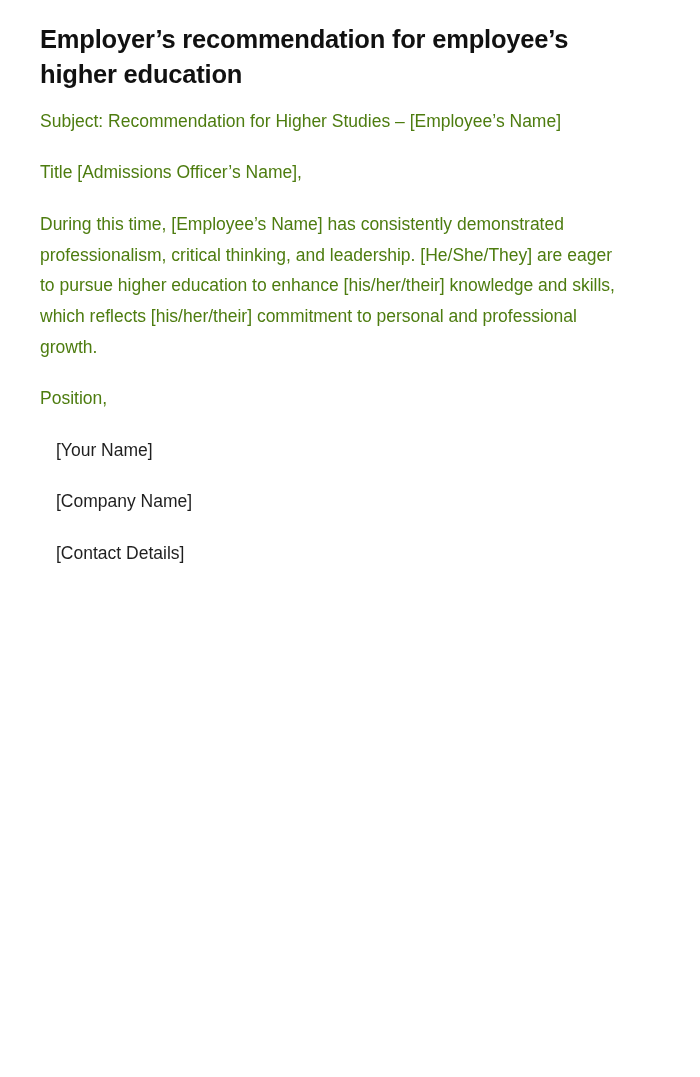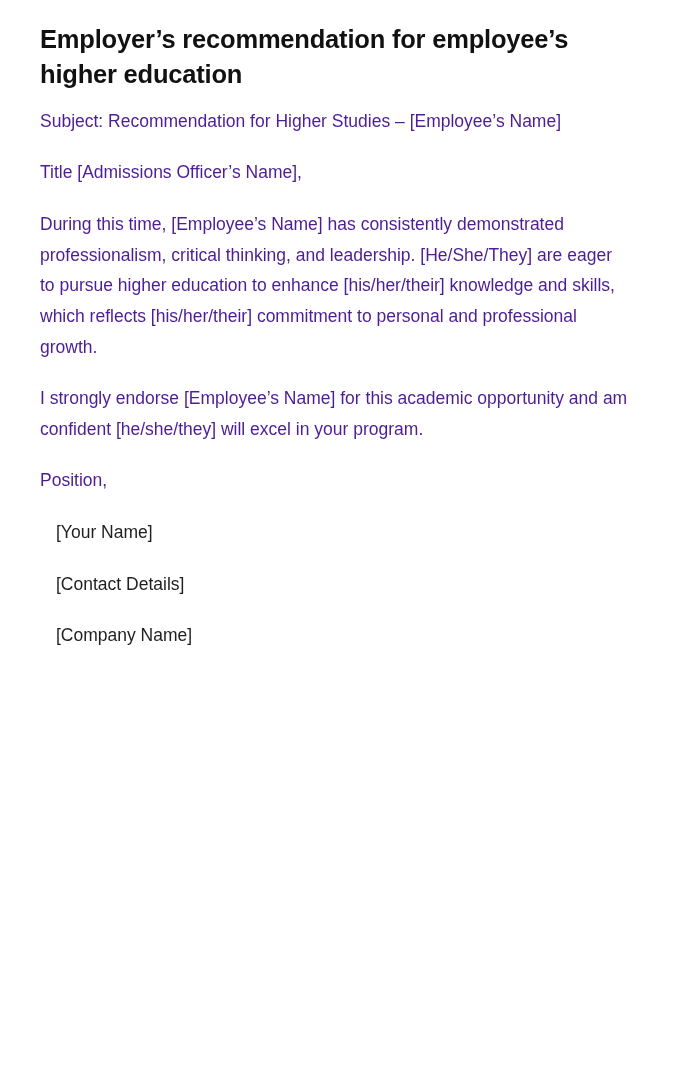--- a/index.html
+++ b/index.html
@@ -25,21 +25,21 @@
     line-height: 1.37;
     font-weight: 700;
     letter-spacing: -0.2px;
     color: #111111;
     margin: 0 0 14px 0;
     max-width: 560px;
   }
   .para {
     font-size: 17.5px;
     line-height: 1.75;
-    color: #4c1d95;
+    color: #4d7c0f;
     margin: 0 0 21px 0;
     max-width: 590px;
     font-weight: 400;
   }
   .para:last-child {
     margin-bottom: 0;
   }
   .sign-line {
     font-size: 17.5px;
     line-height: 1.75;
@@ -54,24 +54,23 @@
 
   <h1 class="doc-title">Employer’s recommendation for employee’s higher education</h1>
 
   <p class="para">Subject: Recommendation for Higher Studies – [Employee’s Name]</p>
 
   <p class="para">Title [Admissions Officer’s Name],</p>
 
 
   <p class="para">During this time, [Employee’s Name] has consistently demonstrated professionalism, critical thinking, and leadership. [He/She/They] are eager to pursue higher education to enhance [his/her/their] knowledge and skills, which reflects [his/her/their] commitment to personal and professional growth.</p>
 
-  <p class="para">I strongly endorse [Employee’s Name] for this academic opportunity and am confident [he/she/they] will excel in your program.</p>
 
   <p class="para">Position,</p>
 
   <p class="sign-line">[Your Name]</p>
 
 
+  <p class="sign-line">[Company Name]</p>
+
   <p class="sign-line">[Contact Details]</p>
-
-  <p class="sign-line">[Company Name]</p>
 
 </div>
 
 </body></html>

